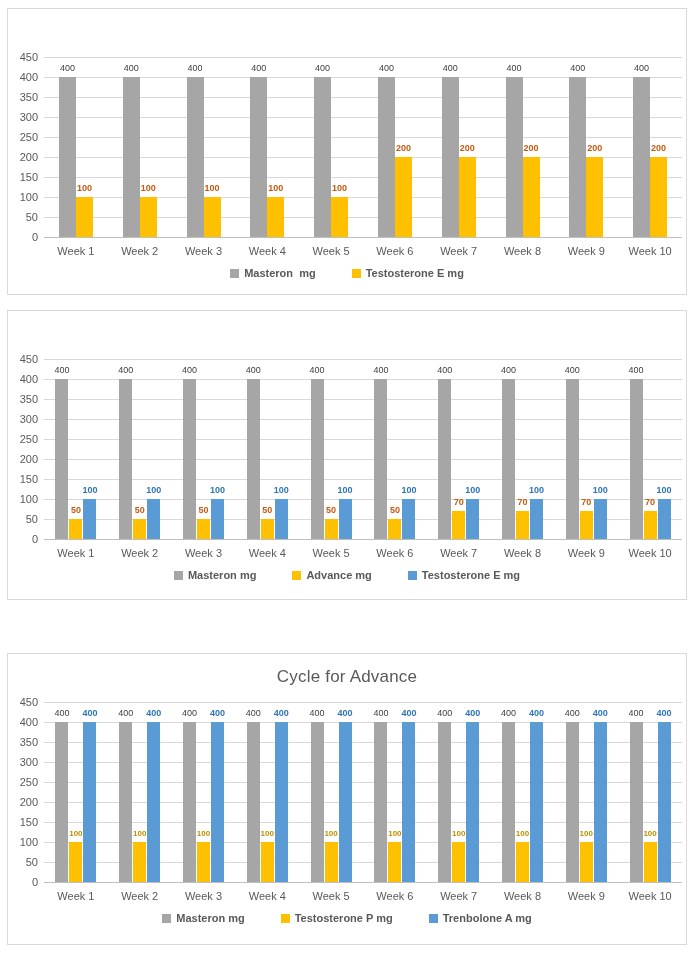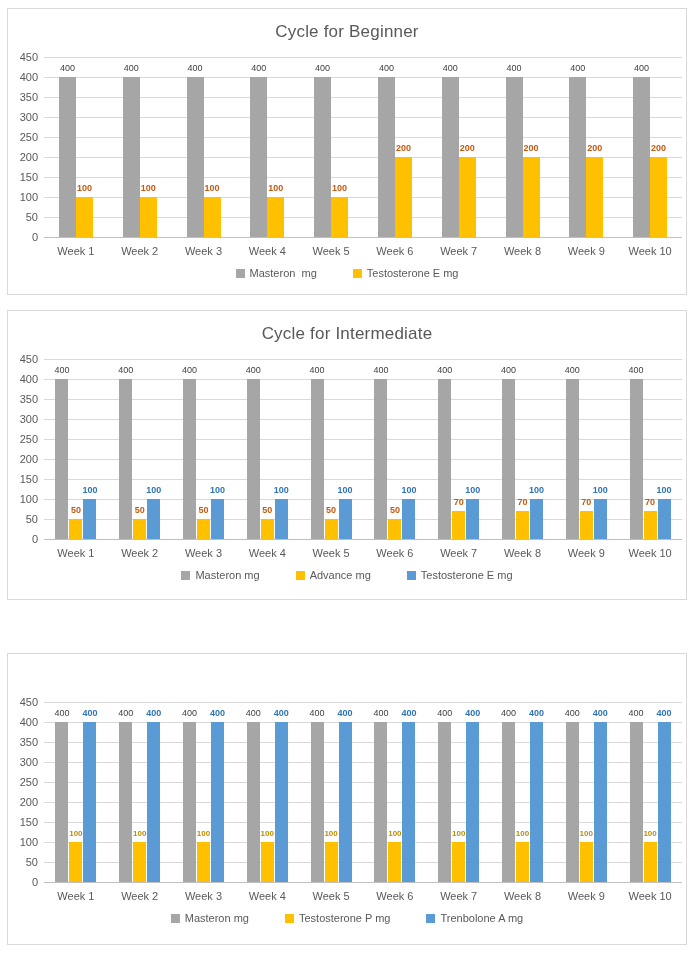--- a/index.html
+++ b/index.html
@@ -31,31 +31,30 @@
   .dlabel {
     position:absolute; bottom:100%; margin-bottom:3px; left:50%;
     transform:translateX(-50%); white-space:nowrap; line-height:11px;
   }
   .xtick {
     position:absolute; top:100%; margin-top:8px; text-align:center;
     font-size:11px; color:#595959; white-space:nowrap;
   }
   .legend {
     position:absolute; left:0; right:0; top:258px;
-    display:flex; justify-content:center; align-items:center; gap:36px;
+    display:flex; justify-content:center; align-items:center; gap:36px;font-weight:bold;
   }
   .lentry { display:inline-flex; align-items:center; }
   .lmark { width:9px; height:9px; display:inline-block; margin-right:5px; flex:none; }
   .ltext { font-size:11px; color:#595959; white-space:pre; }
 </style>
 </head>
 <body>
 
 <div class="panel" id="panel-0">
-  <div class="chart-title">Cycle for Beginner</div>
   <div class="chart-body">
     <div class="plot">
         <div class="grid" style="top:0px"></div>
         <div class="ytick" style="top:-7px">450</div>
         <div class="grid" style="top:20px"></div>
         <div class="ytick" style="top:13px">400</div>
         <div class="grid" style="top:40px"></div>
         <div class="ytick" style="top:33px">350</div>
         <div class="grid" style="top:60px"></div>
         <div class="ytick" style="top:53px">300</div>
@@ -149,21 +148,20 @@
         </span>
         <span class="lentry">
           <span class="lmark" style="background:#FFC000"></span>
           <span class="ltext">Testosterone E mg</span>
         </span>
       </div>
   </div>
 </div>
 
 <div class="panel" id="panel-1">
-  <div class="chart-title">Cycle for Intermediate</div>
   <div class="chart-body">
     <div class="plot">
         <div class="grid" style="top:0px"></div>
         <div class="ytick" style="top:-7px">450</div>
         <div class="grid" style="top:20px"></div>
         <div class="ytick" style="top:13px">400</div>
         <div class="grid" style="top:40px"></div>
         <div class="ytick" style="top:33px">350</div>
         <div class="grid" style="top:60px"></div>
         <div class="ytick" style="top:53px">300</div>
@@ -291,20 +289,21 @@
         </span>
         <span class="lentry">
           <span class="lmark" style="background:#5B9BD5"></span>
           <span class="ltext">Testosterone E mg</span>
         </span>
       </div>
   </div>
 </div>
 
 <div class="panel" id="panel-2">
+  <div class="chart-title">Cycle for Advance</div>
   <div class="chart-body">
     <div class="plot">
         <div class="grid" style="top:0px"></div>
         <div class="ytick" style="top:-7px">450</div>
         <div class="grid" style="top:20px"></div>
         <div class="ytick" style="top:13px">400</div>
         <div class="grid" style="top:40px"></div>
         <div class="ytick" style="top:33px">350</div>
         <div class="grid" style="top:60px"></div>
         <div class="ytick" style="top:53px">300</div>

